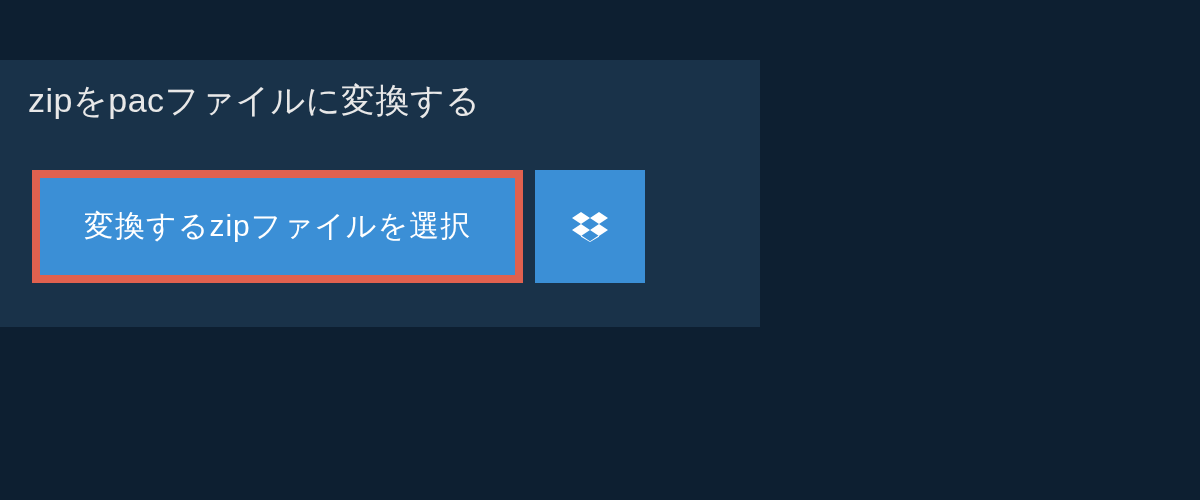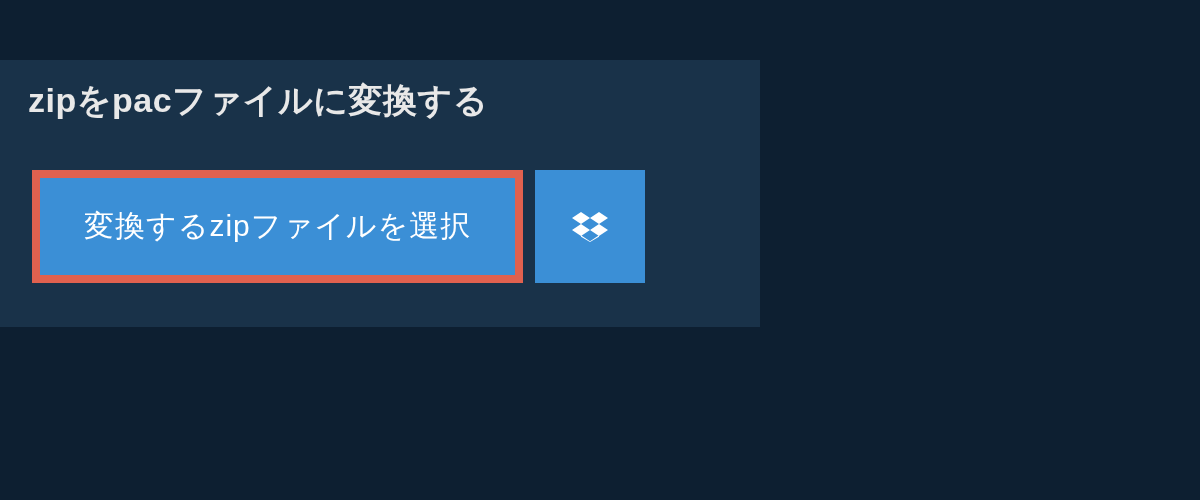--- a/index.html
+++ b/index.html
@@ -22,21 +22,21 @@
       margin-top: 60px;
     }
     .title-bar {
       background-color: #193249;
       padding: 18px 28px;
       width: 600px;
     }
     .title-text {
       color: #e8e8e8;
       font-size: 34px;
-      font-weight: 700;
+      font-weight: 400;
       letter-spacing: 0.5px;
     }
     .button-row {
       display: flex;
       gap: 12px;
       padding: 28px 32px 4px 32px;
     }
     .select-button {
       background-color: #3b8fd6;
       border: 8px solid #e0614f;

